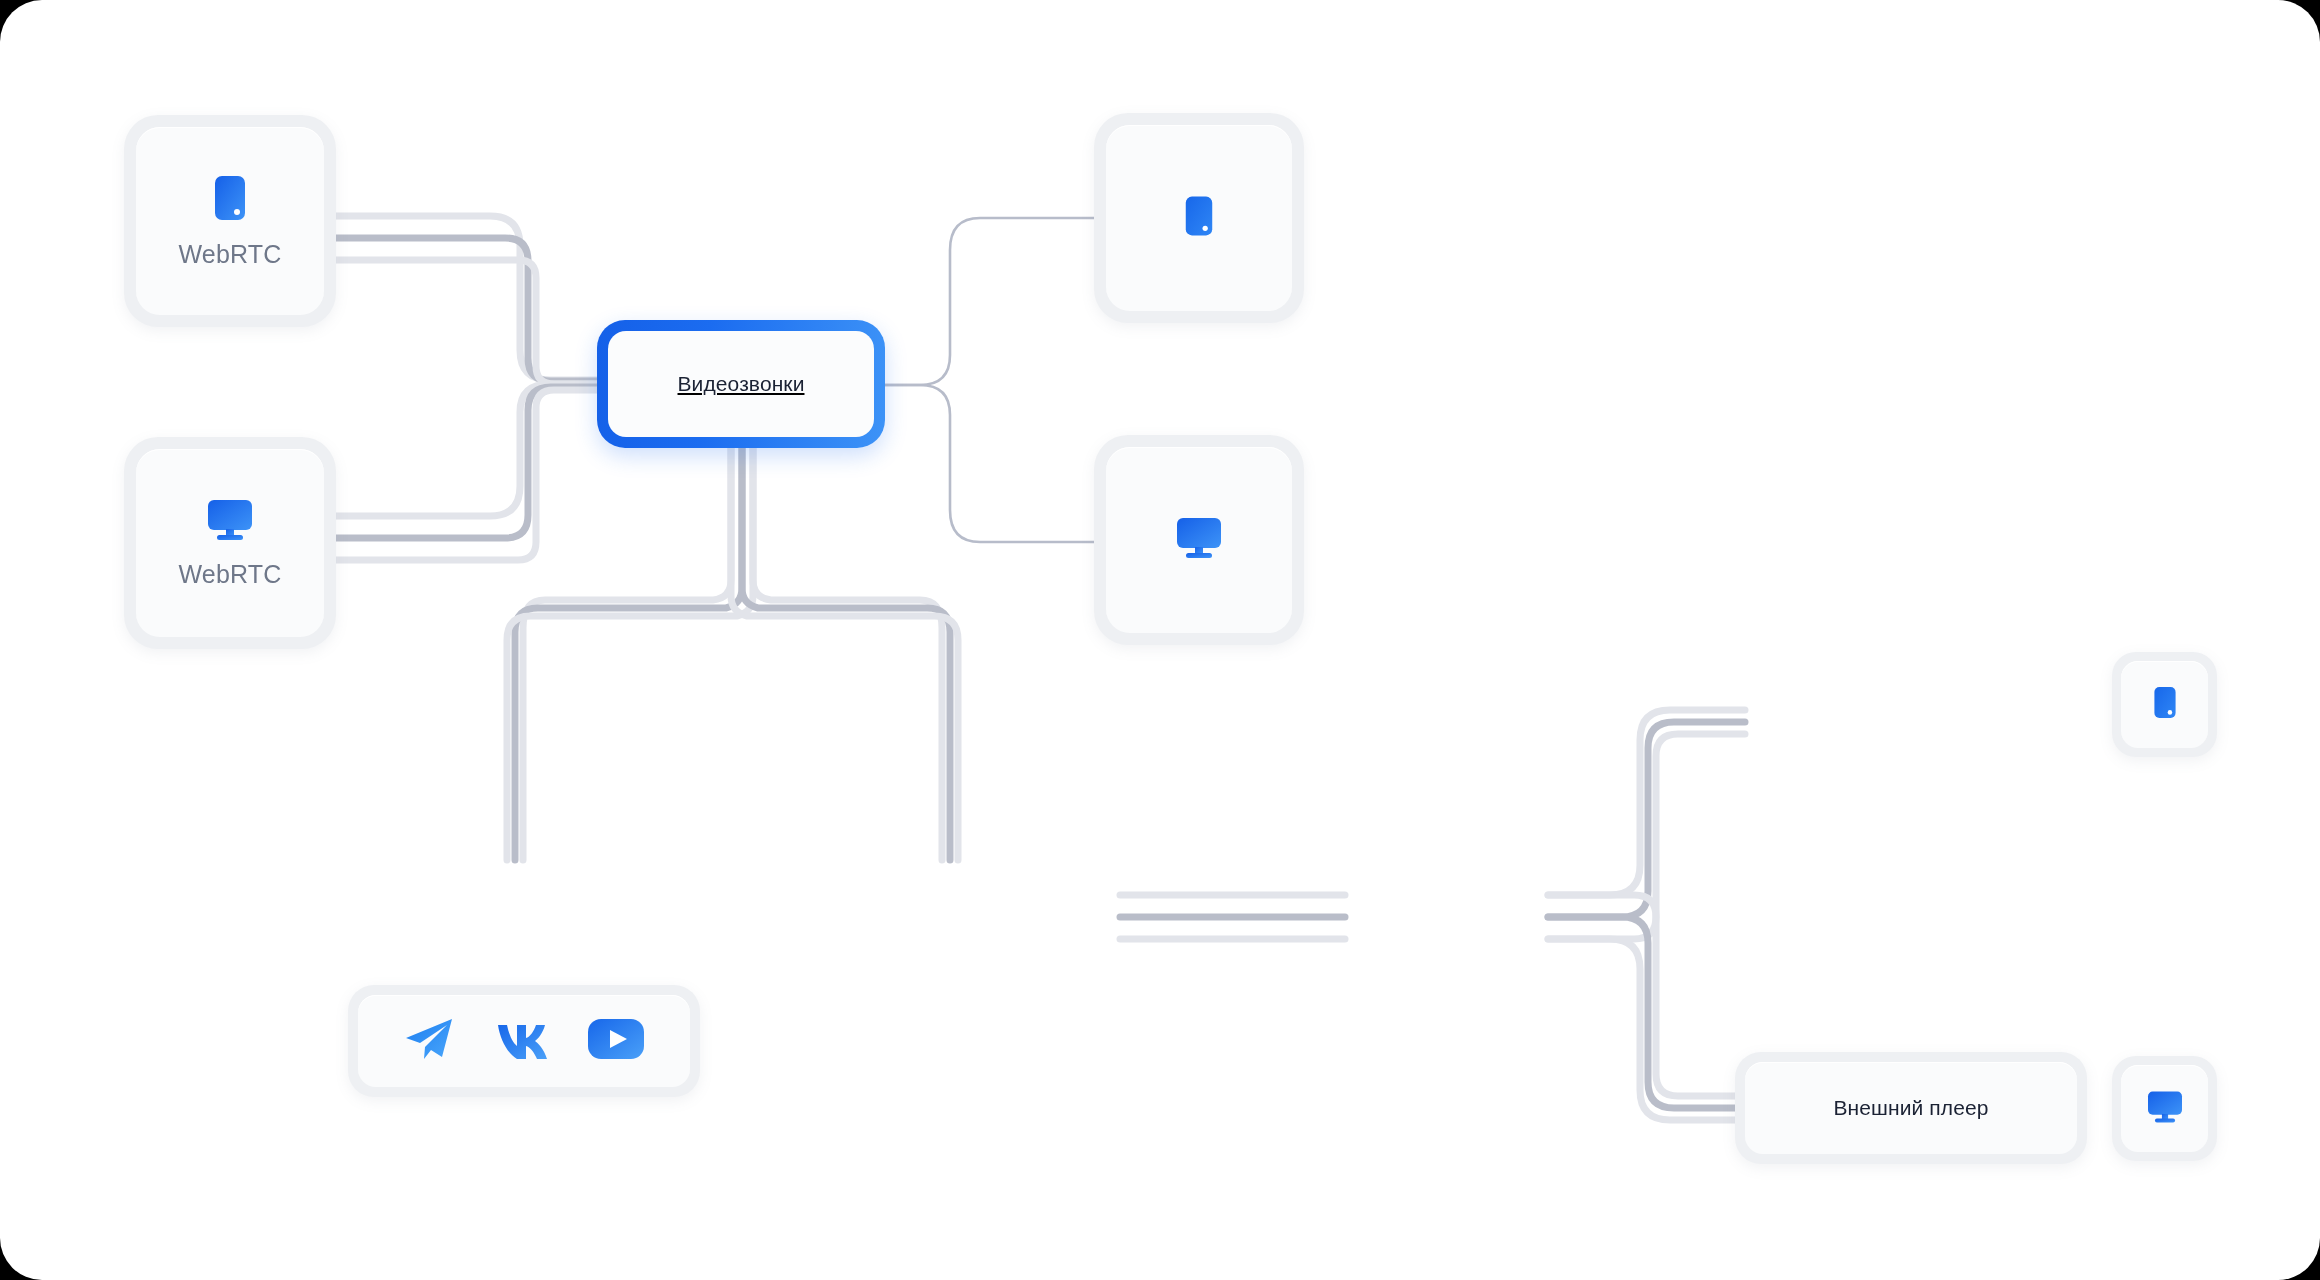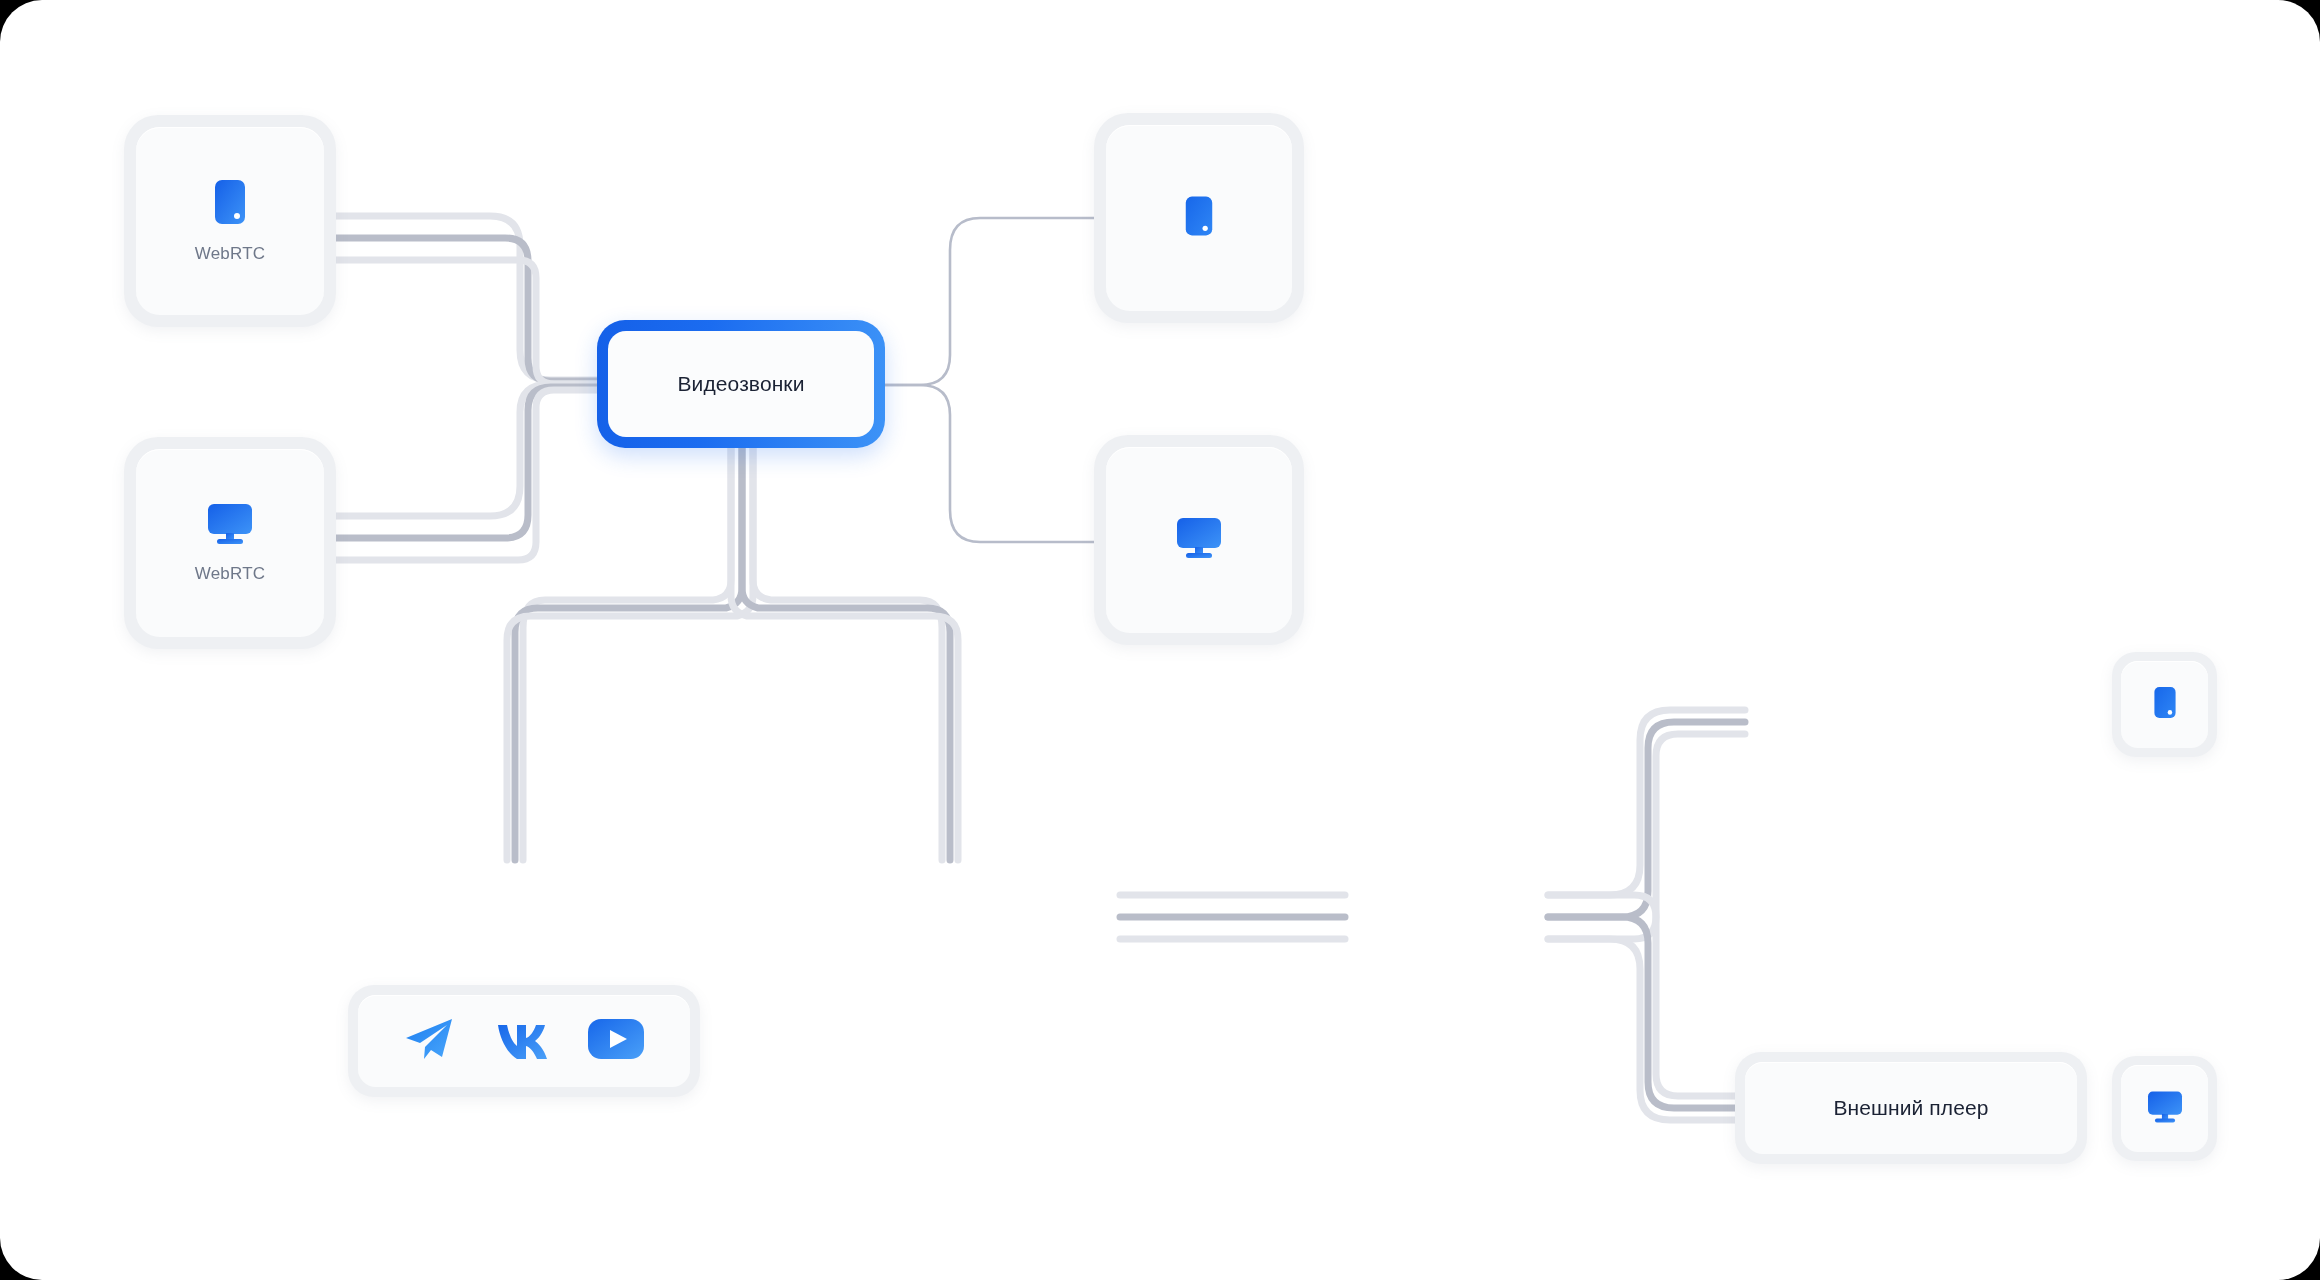--- a/index.html
+++ b/index.html
@@ -39,33 +39,34 @@
   
   .tile-sm{border-radius:24px;padding:9px;}
   .tile-sm > .face{border-radius:17px;}
 
   
   .accent{
     border-radius:28px;
     padding:11px;
     background:linear-gradient(95deg,#1560e8 0%,#1b6cf0 38%,#3d93f7 100%);
     box-shadow:0 8px 22px rgba(30,110,240,.22);
+    text-decoration:underline;
   }
   .accent > .face{
     width:100%;height:100%;
     background:#fbfcfd;
     border-radius:18px;
     display:flex;align-items:center;justify-content:center;
   }
 
   .label{
     color:#1b2234;font-size:21px;letter-spacing:.1px;
     white-space:nowrap;
   }
-  .label-muted{color:#6e7789;font-size:17px;letter-spacing:.2px;}
+  .label-muted{color:#6e7789;font-size:25px;letter-spacing:.2px;}
 
   .icon-gap{margin-bottom:14px;}
 
   .social-row{display:flex;align-items:center;justify-content:space-around;
               width:100%;height:100%;padding:0 26px;box-sizing:border-box;}
 </style>
 </head>
 <body>
 
 <div id="canvas">

